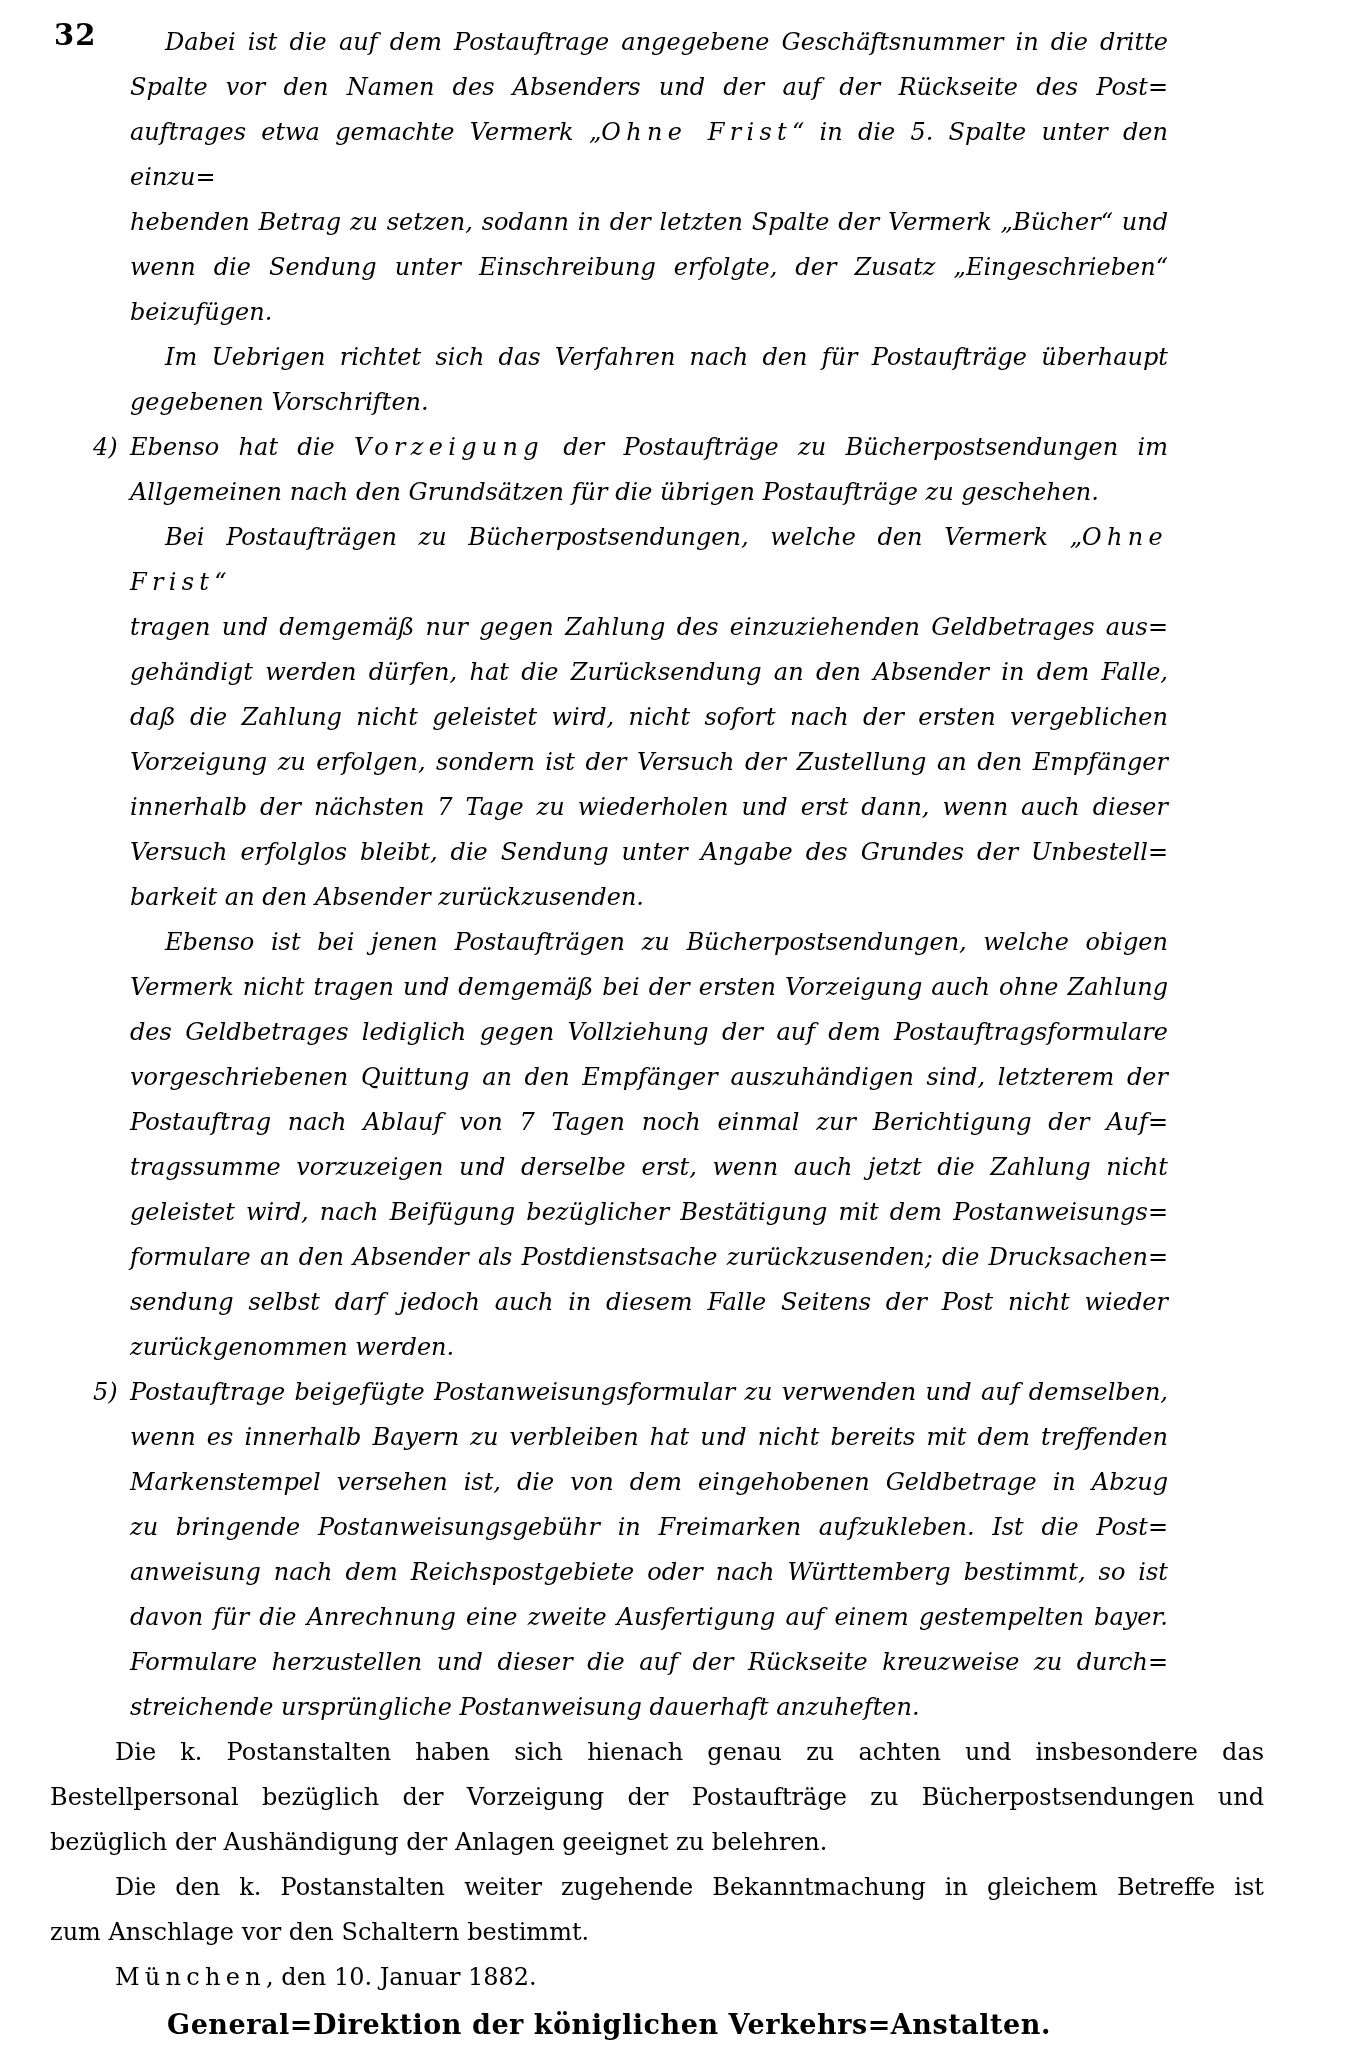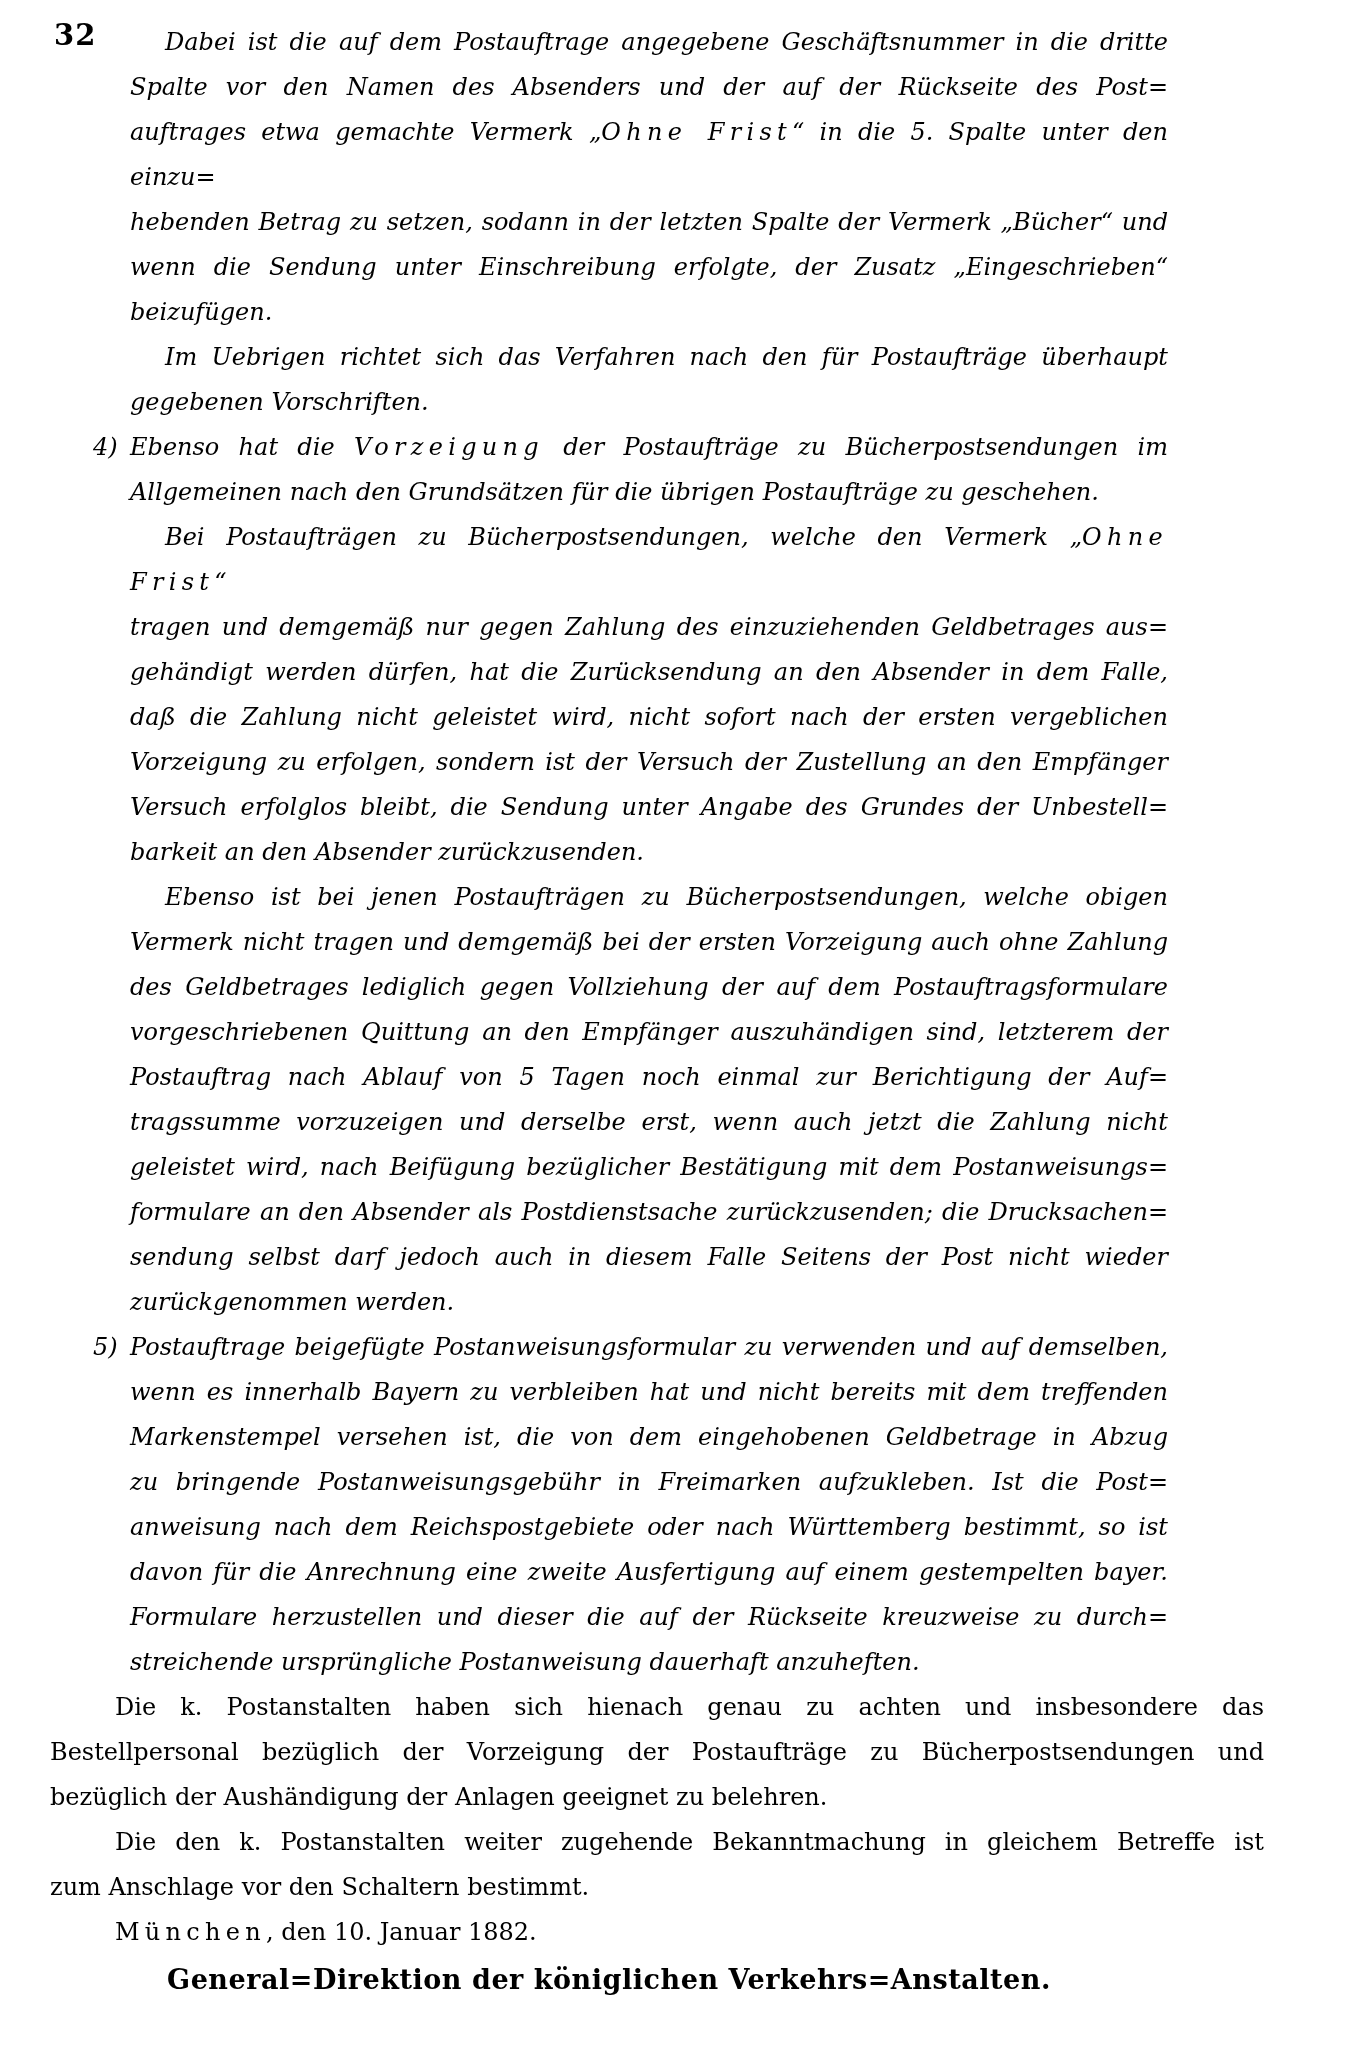--- a/index.html
+++ b/index.html
@@ -85,30 +85,31 @@
       <div class="line rel"><span class="marker">4)</span><span>Ebenso hat die </span><span class="sperr">Vorzeigung</span><span> der Postaufträge zu Bücherpostsendungen im</span></div>
       <div class="line last">Allgemeinen nach den Grundsätzen für die übrigen Postaufträge zu geschehen.</div>
     </div>
 
     <div class="col">
       <div class="line fi35"><span>Bei Postaufträgen zu Bücherpostsendungen, welche den Vermerk „</span><span class="sperr">Ohne Frist</span><span>“</span></div>
       <div class="line">tragen und demgemäß nur gegen Zahlung des einzuziehenden Geldbetrages aus=</div>
       <div class="line">gehändigt werden dürfen, hat die Zurücksendung an den Absender in dem Falle,</div>
       <div class="line">daß die Zahlung nicht geleistet wird, nicht sofort nach der ersten vergeblichen</div>
       <div class="line">Vorzeigung zu erfolgen, sondern ist der Versuch der Zustellung an den Empfänger</div>
+      <div class="line">innerhalb der nächsten 7 Tage zu wiederholen und erst dann, wenn auch dieser</div>
       <div class="line">Versuch erfolglos bleibt, die Sendung unter Angabe des Grundes der Unbestell=</div>
       <div class="line last">barkeit an den Absender zurückzusenden.</div>
     </div>
 
     <div class="col">
       <div class="line fi35">Ebenso ist bei jenen Postaufträgen zu Bücherpostsendungen, welche obigen</div>
       <div class="line">Vermerk nicht tragen und demgemäß bei der ersten Vorzeigung auch ohne Zahlung</div>
       <div class="line">des Geldbetrages lediglich gegen Vollziehung der auf dem Postauftragsformulare</div>
       <div class="line">vorgeschriebenen Quittung an den Empfänger auszuhändigen sind, letzterem der</div>
-      <div class="line">Postauftrag nach Ablauf von 5 Tagen noch einmal zur Berichtigung der Auf=</div>
+      <div class="line">Postauftrag nach Ablauf von 7 Tagen noch einmal zur Berichtigung der Auf=</div>
       <div class="line">tragssumme vorzuzeigen und derselbe erst, wenn auch jetzt die Zahlung nicht</div>
       <div class="line">geleistet wird, nach Beifügung bezüglicher Bestätigung mit dem Postanweisungs=</div>
       <div class="line">formulare an den Absender als Postdienstsache zurückzusenden; die Drucksachen=</div>
       <div class="line">sendung selbst darf jedoch auch in diesem Falle Seitens der Post nicht wieder</div>
       <div class="line last">zurückgenommen werden.</div>
     </div>
 
     <div class="col">
       <div class="line rel"><span class="marker">5)</span></div>
       <div class="line">Postauftrage beigefügte Postanweisungsformular zu verwenden und auf demselben,</div>

